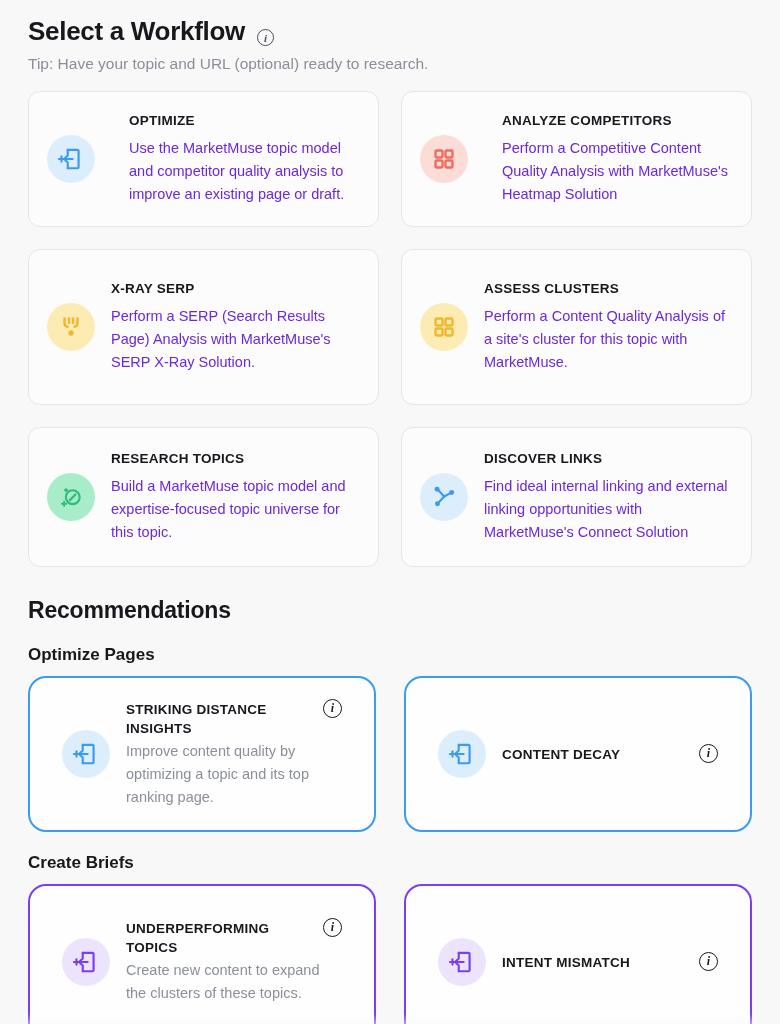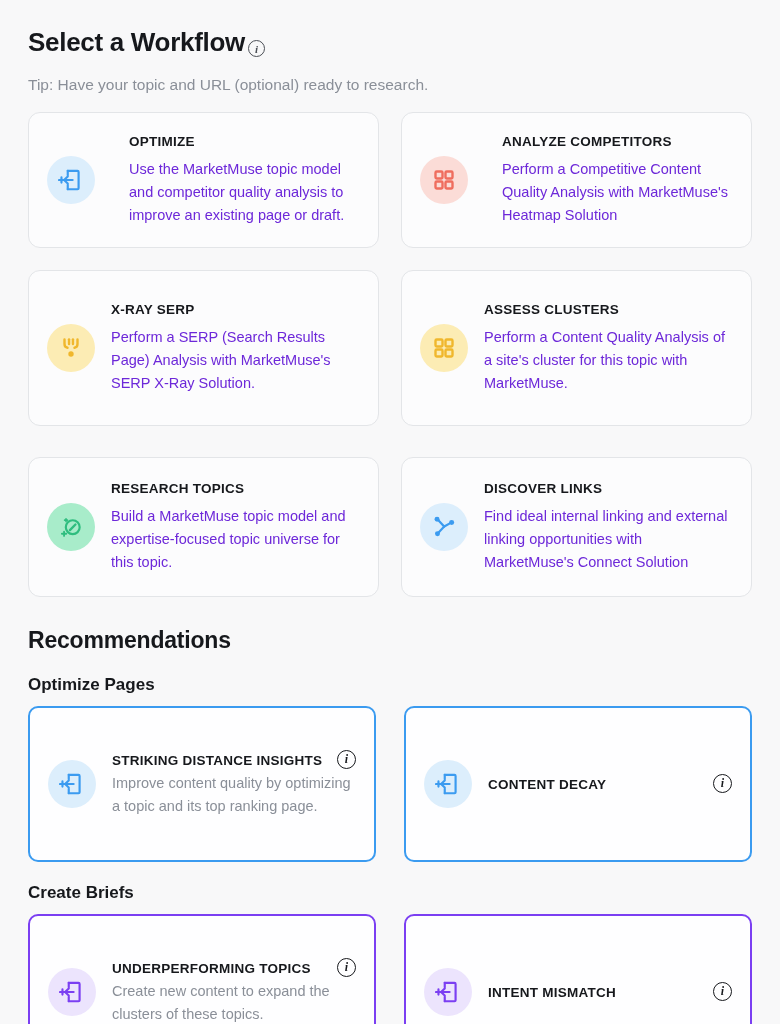--- a/index.html
+++ b/index.html
@@ -16,22 +16,22 @@
     height: 1024px;
     position: relative;
     padding: 0 28px;
     background: #f8f8f9;
   }
 
   
   .page-title {
     display: flex;
     align-items: flex-start;
-    gap: 3px;
-    padding-top: 25px;
+    gap: 12px;
+    padding-top: 14px;
   }
   .page-title h1 {
     font-size: 26px;
     font-weight: 700;
     letter-spacing: -0.3px;
     color: #16181c;
     line-height: 34px;
   }
   .info-circle {
     display: inline-flex;
@@ -43,21 +43,21 @@
     border-radius: 50%;
     color: #4b4f56;
     font-size: 11px;
     font-weight: 700;
     font-style: italic;
     font-family: "Liberation Serif", serif;
     flex: none;
     margin-top: 15px;
   }
   .tip {
-    margin-top: 16px;
+    margin-top: 6px;
     font-size: 15.5px;
     color: #8a8f98;
     line-height: 20px;
   }
 
   
   .grid {
     display: grid;
     grid-template-columns: 1fr 1fr;
     column-gap: 22px;
@@ -69,21 +69,21 @@
     border: 1px solid #e3e5e8;
     border-radius: 12px;
     padding: 16px 18px;
     display: flex;
     align-items: center;
     gap: 16px;
     position: relative;
   }
   .card.h-optimize  { height: 136px; gap: 34px; }
   .card.h-serp      { height: 156px; }
-  .card.h-research  { height: 140px; margin-top: 9px; }
+  .card.h-research  { height: 140px; }
 
   .icon-wrap {
     width: 48px;
     height: 48px;
     border-radius: 50%;
     flex: none;
     display: flex;
     align-items: center;
     justify-content: center;
   }
@@ -118,22 +118,22 @@
     margin-top: 21px;
     margin-bottom: 11px;
   }
   .rec-grid {
     display: grid;
     grid-template-columns: 1fr 1fr;
     column-gap: 28px;
   }
   .rec-card {
     background: #fefeff;
-    border-radius: 10px;
-    padding: 18px 18px;
+    border-radius: 18px;
+    padding: 18px 32px;
     display: flex;
     align-items: center;
     gap: 16px;
     position: relative;
     min-height: 156px;
   }
   .rec-card.blue   { border: 2px solid #3b9bf0; }
   .rec-card.purple { border: 2px solid #7b3ff2; }
   .rec-title-row {
     display: flex;

